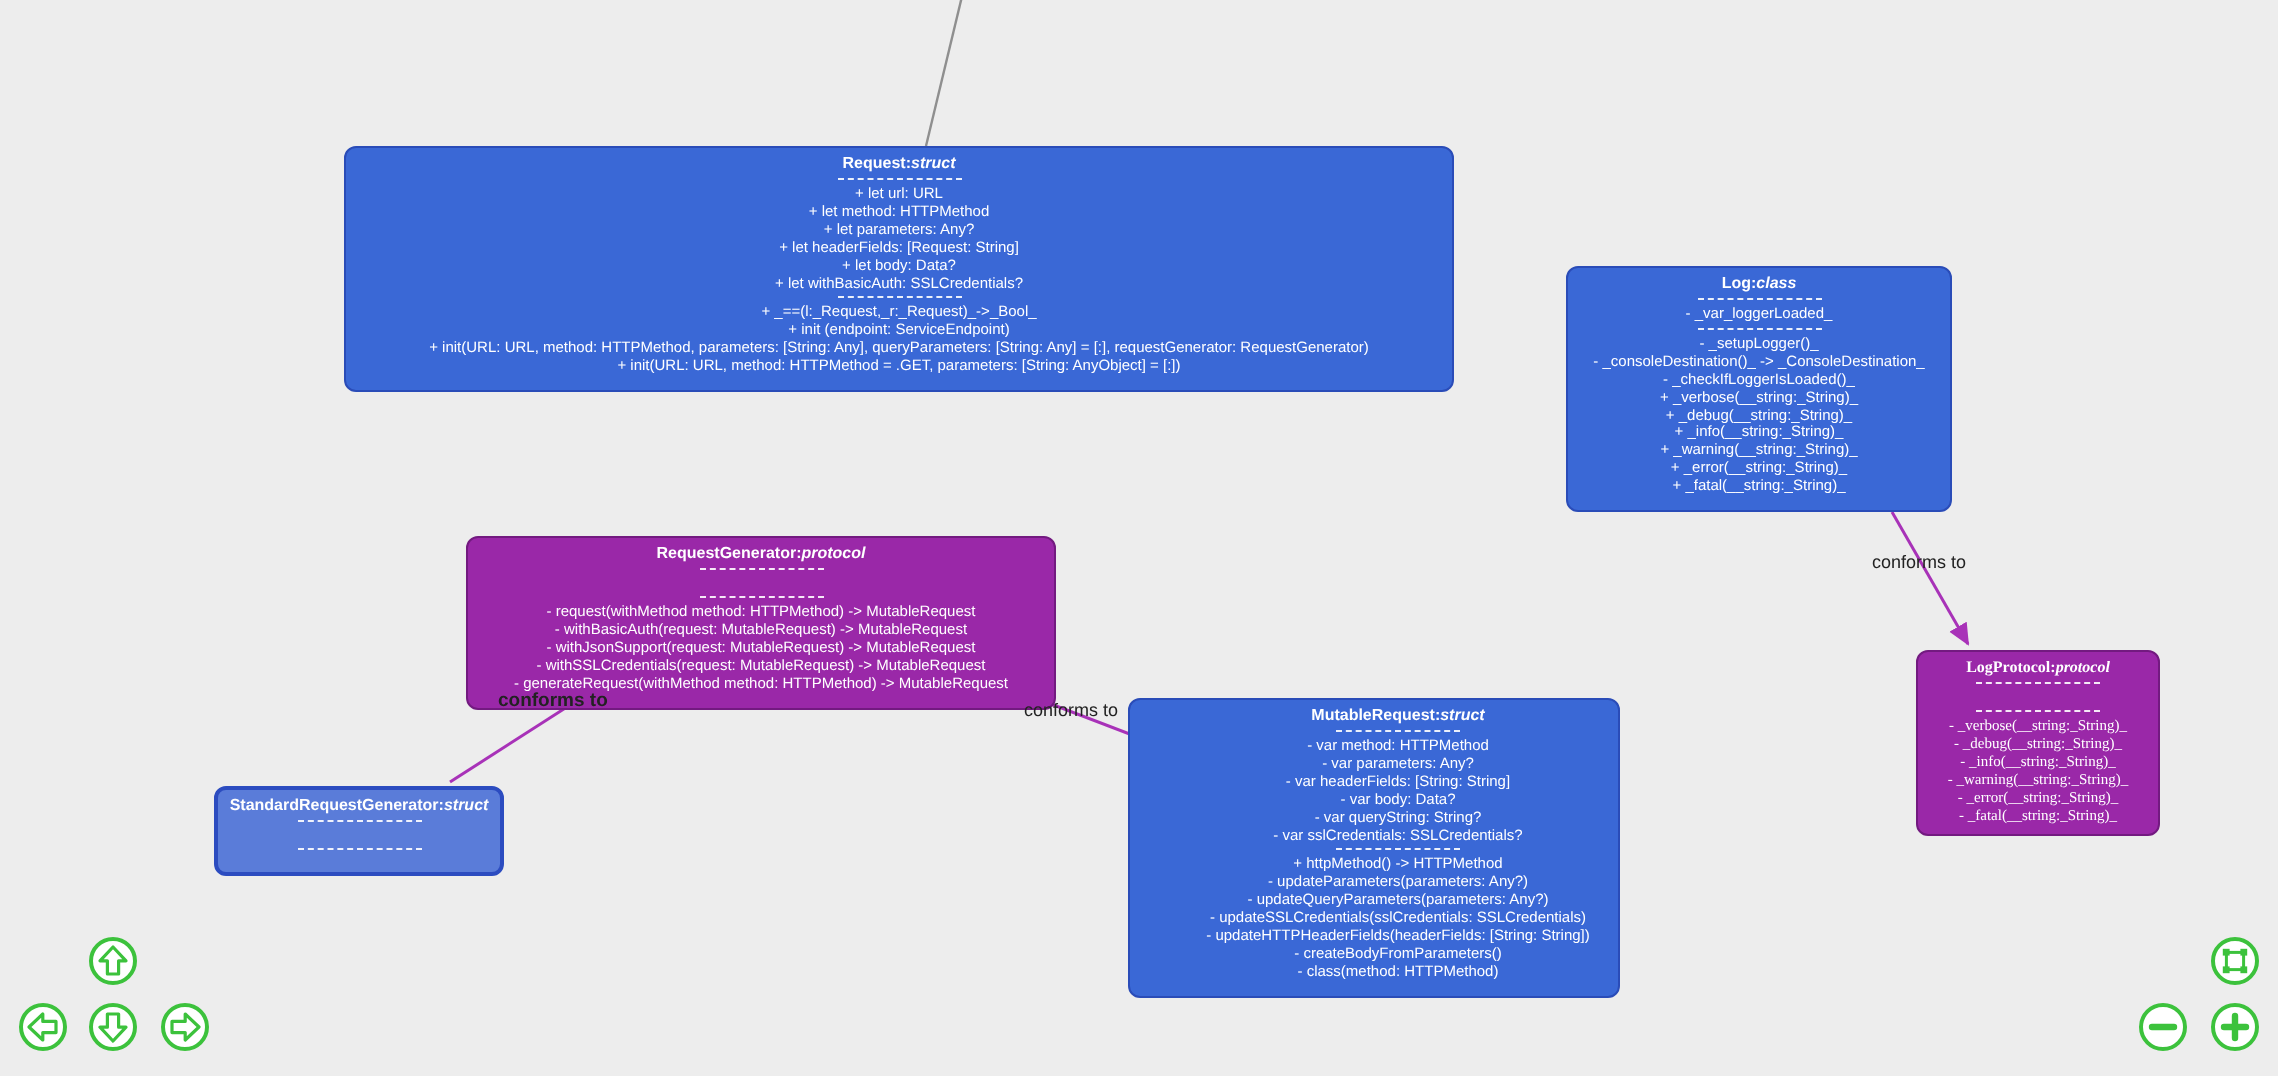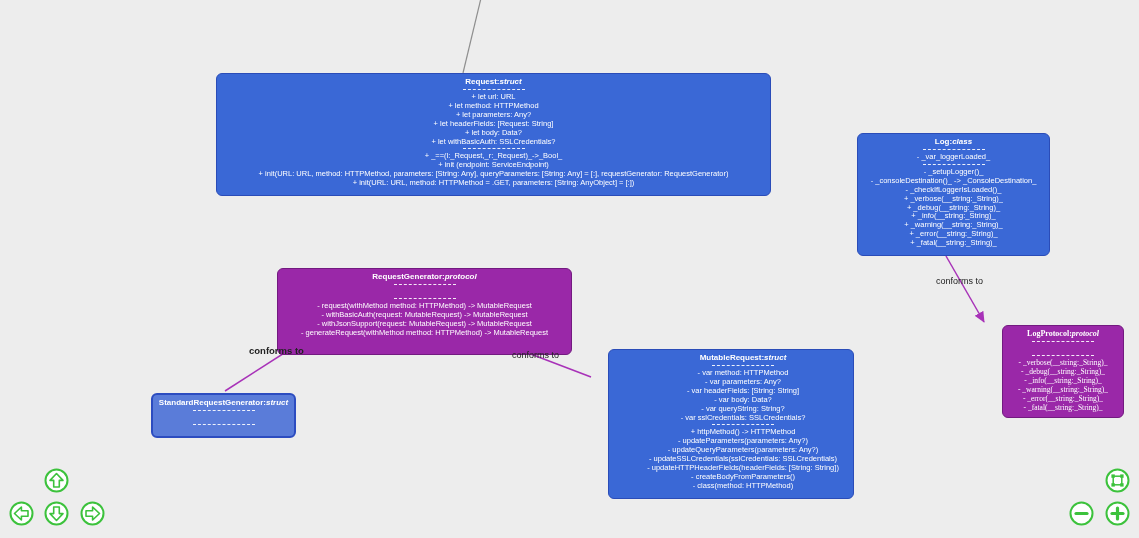--- a/index.html
+++ b/index.html
@@ -1,19 +1,19 @@
 <!DOCTYPE html>
 <html style="--background: #ededed; --struct-fill: #3a68d6; --struct-border: #2a4cb8; --protocol-fill: #9a28a8; --protocol-border: #731a80; --lightblue-fill: #5a7cd9; --lightblue-border: #2c4cc0; --edge-purple: #a832b8; --edge-gray: #8f8f8f; --control-green: #3cc23c; --box-text: #ffffff; --label-text: #222222;"><head>
 <meta charset="utf-8">
 <style>
   html,body{margin:0;padding:0;}
   body{background:var(--background,#ededed);font-family:"Liberation Sans",sans-serif;}
   .canvas{position:relative;width:1139px;height:538px;overflow:hidden;background:var(--background,#ededed);}
   .edges-layer{position:absolute;left:0;top:0;z-index:1;}
-  .class-box{position:absolute;z-index:2;border-radius:6px;color:var(--box-text,#fff);text-align:center;box-sizing:border-box;padding:3px 2px 2px;overflow:visible;margin-left:44px;}
+  .class-box{position:absolute;z-index:2;border-radius:6px;color:var(--box-text,#fff);text-align:center;box-sizing:border-box;padding:3px 2px 2px;overflow:visible;}
   .box-blue{background:var(--struct-fill,#3a68d6);border:1.3px solid var(--struct-border,#2a4cb8);}
   .box-purple{background:var(--protocol-fill,#9a28a8);border:1.3px solid var(--protocol-border,#731a80);}
   .box-lightblue{background:var(--lightblue-fill,#5a7cd9);border:2px solid var(--lightblue-border,#2c4cc0);text-align:center;}
   .box-title{font-size:8px;font-weight:bold;line-height:10px;white-space:nowrap;}
   .kind{font-style:italic;}
   .mrow{font-size:7.5px;line-height:8.9px;white-space:nowrap;}
   .sep{width:62px;margin:2px auto 3px;border-top:1px dashed rgba(255,255,255,.9);height:0;}
   .blank{height:8px;}
   .edge-label{position:absolute;z-index:3;font-size:9px;color:var(--label-text,#222);white-space:nowrap;}
   .edge-label.bold{font-weight:bold;font-size:9.5px;}
@@ -52,21 +52,21 @@
         <div class="mrow">+ let body: Data?</div>
         <div class="mrow">+ let withBasicAuth: SSLCredentials?</div>
         <div class="sep"></div>
         <div class="mrow">+ _==(l:_Request,_r:_Request)_-&gt;_Bool_</div>
         <div class="mrow">+ init (endpoint: ServiceEndpoint)</div>
         <div class="mrow">+ init(URL: URL, method: HTTPMethod, parameters: [String: Any], queryParameters: [String: Any] = [:], requestGenerator: RequestGenerator)</div>
         <div class="mrow">+ init(URL: URL, method: HTTPMethod = .GET, parameters: [String: AnyObject] = [:])</div>
       </div>
   </div>
 
-  <div class="class-box box-blue" style="left:813px;top:133px;width:193px;height:123px;">
+  <div class="class-box box-blue" style="left:783px;top:133px;width:193px;height:123px;">
     <div class="box-title"><span>Log:</span><span class="kind">class</span></div>
     <div>
         <div class="sep"></div>
         <div class="mrow">- _var_loggerLoaded_</div>
         <div class="sep"></div>
         <div class="mrow">- _setupLogger()_</div>
         <div class="mrow">- _consoleDestination()_ -&gt; _ConsoleDestination_</div>
         <div class="mrow">- _checkIfLoggerIsLoaded()_</div>
         <div class="mrow">+ _verbose(__string:_String)_</div>
         <div class="mrow">+ _debug(__string:_String)_</div>
@@ -79,20 +79,21 @@
 
   <div class="class-box box-purple" style="left:233px;top:268px;width:295px;height:87px;">
     <div class="box-title"><span>RequestGenerator:</span><span class="kind">protocol</span></div>
     <div>
         <div class="sep"></div>
         <div class="blank"></div>
         <div class="sep"></div>
         <div class="mrow">- request(withMethod method: HTTPMethod) -&gt; MutableRequest</div>
         <div class="mrow">- withBasicAuth(request: MutableRequest) -&gt; MutableRequest</div>
         <div class="mrow">- withJsonSupport(request: MutableRequest) -&gt; MutableRequest</div>
+        <div class="mrow">- withSSLCredentials(request: MutableRequest) -&gt; MutableRequest</div>
         <div class="mrow">- generateRequest(withMethod method: HTTPMethod) -&gt; MutableRequest</div>
       </div>
   </div>
 
   <div class="class-box box-blue" style="left:564px;top:349px;width:246px;height:150px;padding-left:26px;">
     <div class="box-title"><span>MutableRequest:</span><span class="kind">struct</span></div>
     <div>
         <div class="sep"></div>
         <div class="mrow">- var method: HTTPMethod</div>
         <div class="mrow">- var parameters: Any?</div>

